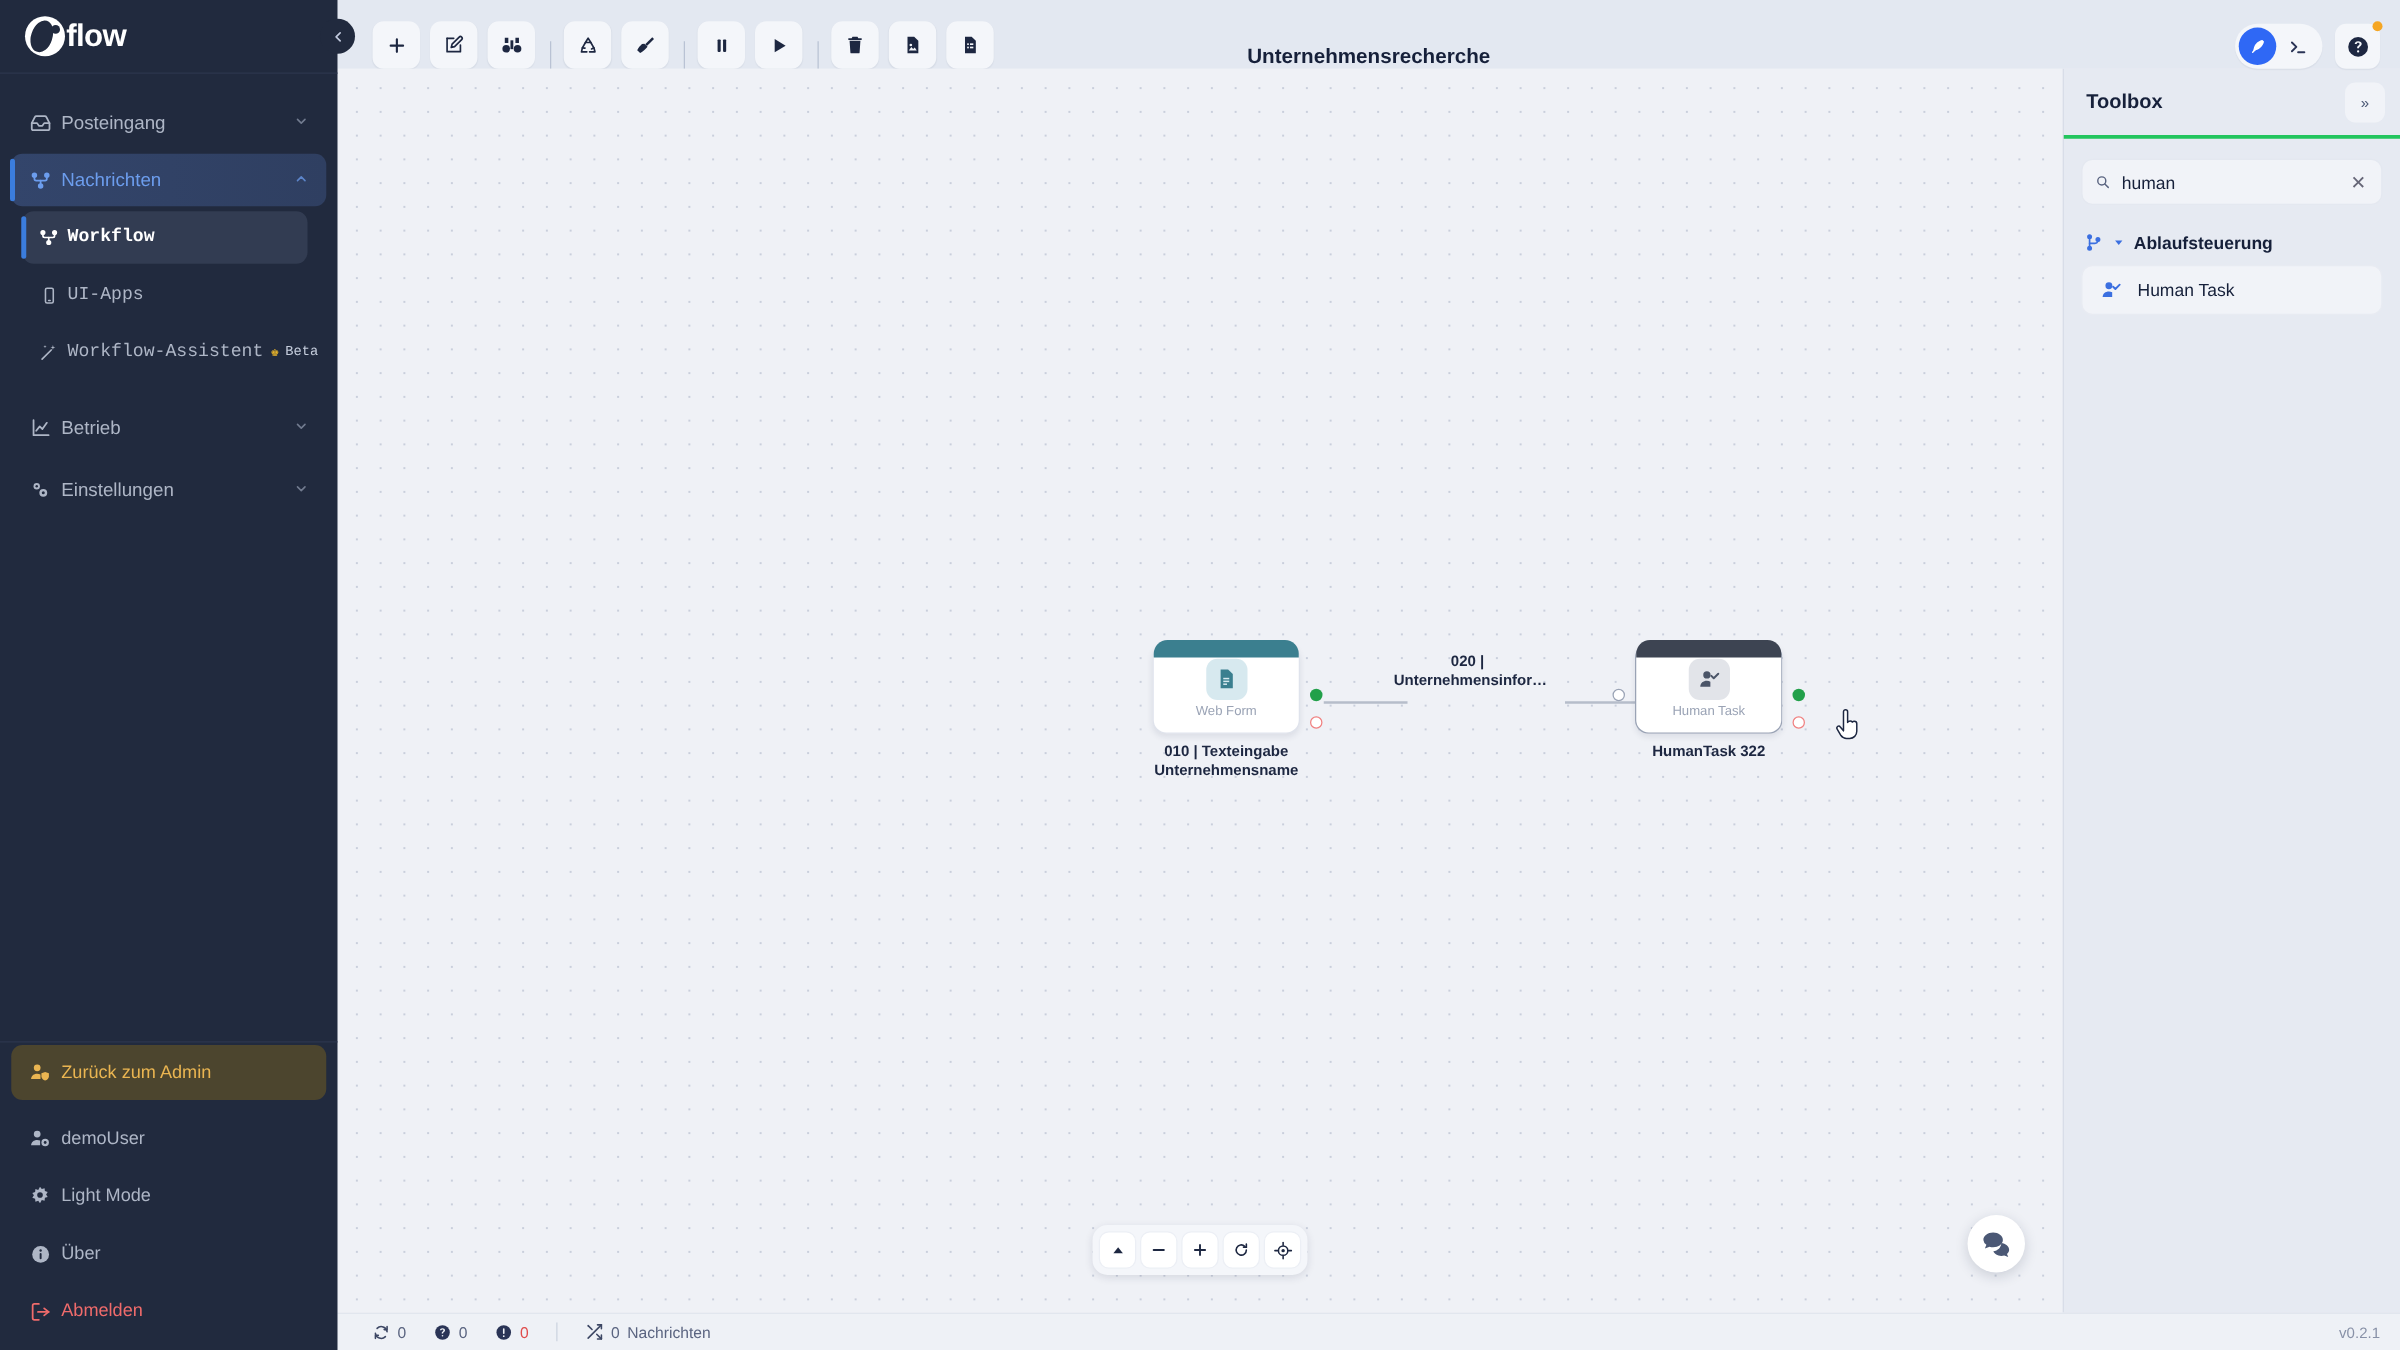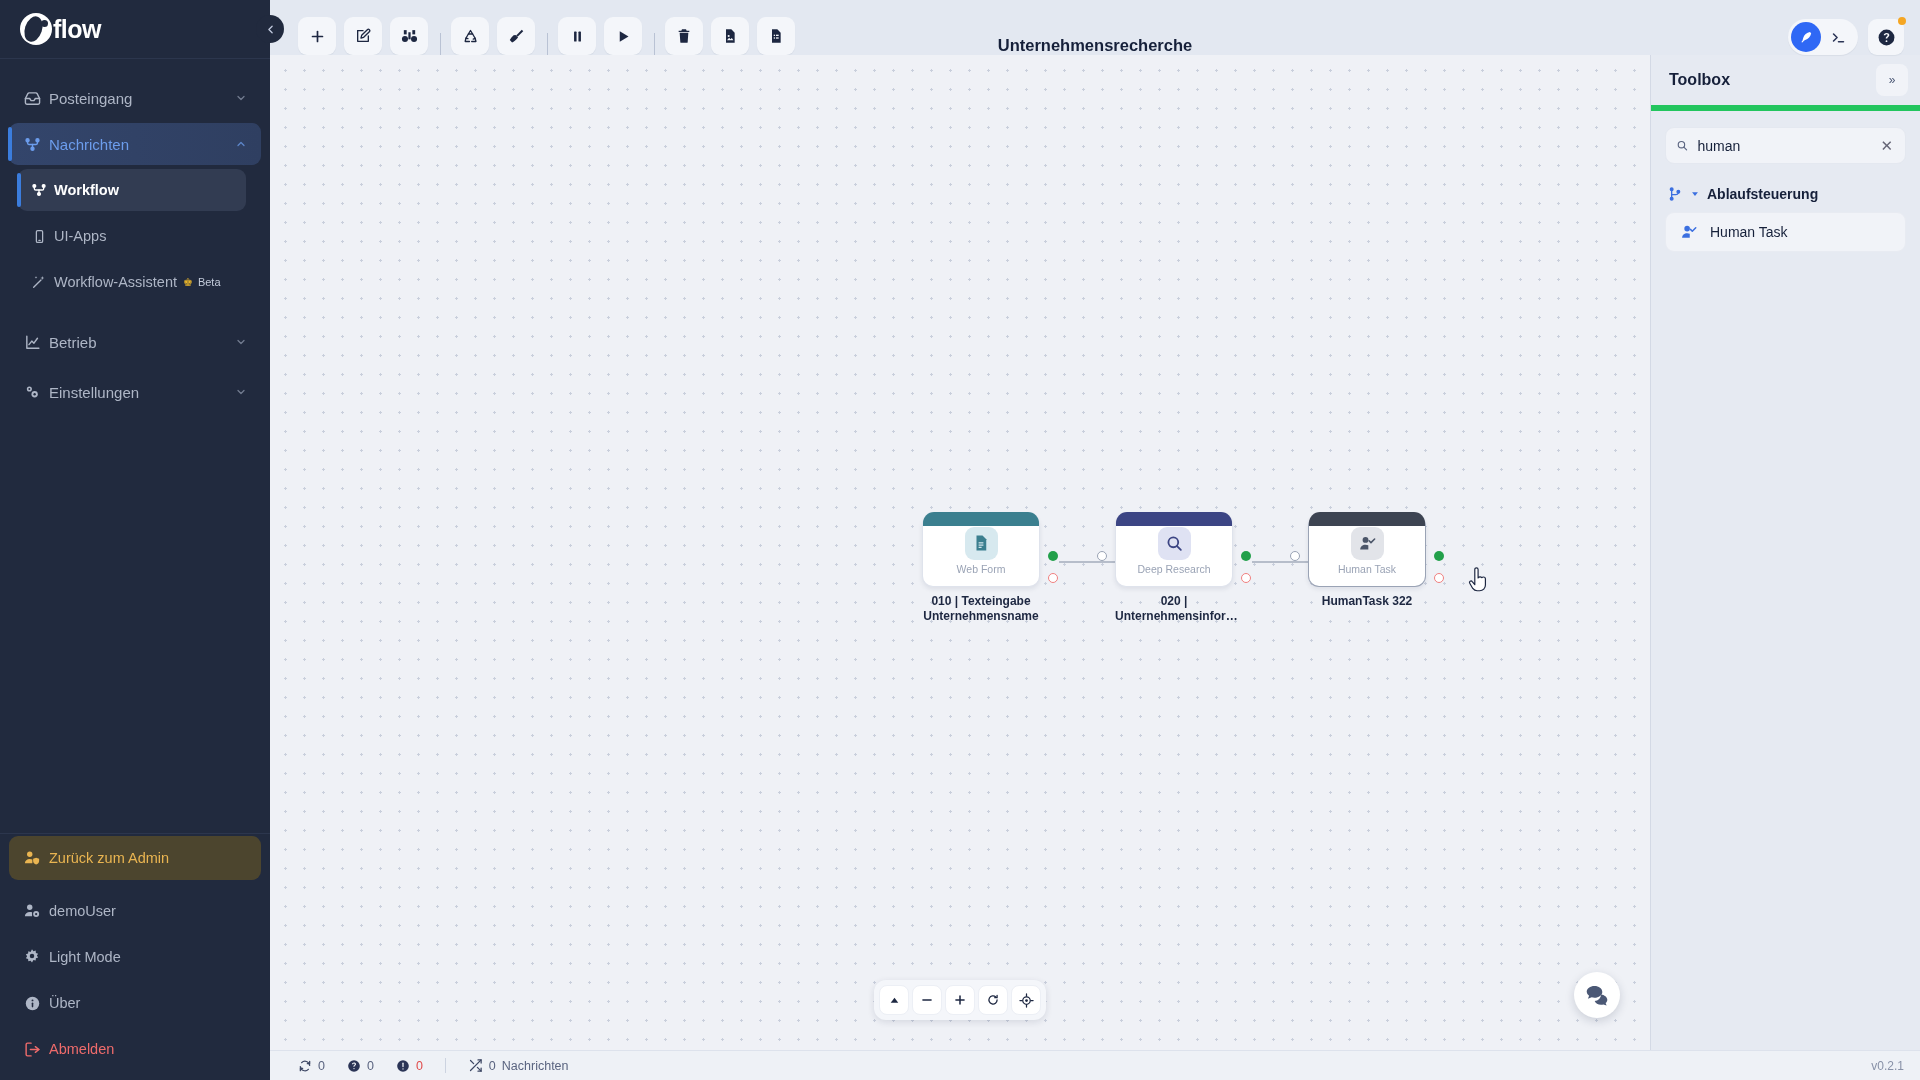--- a/index.html
+++ b/index.html
@@ -55,21 +55,21 @@
   .nav-item .lbl { flex: 1 1 auto; }
   .nav-item .chev { margin-right: 14px; opacity: .75; }
   .nav-item.active-group {
     background: linear-gradient(90deg,#33456b 0%, #2f3f61 100%);
     color: #6c9ded;
   }
   .nav-item.active-group::before, .nav-item.sub.current::before {
     content: ""; position: absolute; left: -1px; top: 4px; bottom: 4px;
     width: 4px; border-radius: 3px; background: #3b7ddd;
   }
-  .nav-item.sub { margin-left: 18px; margin-right: 24px; font-size: 14.5px; }
+  .nav-item.sub { margin-left: 18px; margin-right: 24px; font-size: 14.5px; font-family: Liberation Mono, monospace; }
   .nav-item.sub.current { background: #323c52; color: #fff; font-weight: bold; }
   .nav-item.sub .ico { width: 30px; flex: 0 0 30px; }
   .beta-wrap { display: flex; align-items: center; gap: 5px; margin-left: 6px; }
   .crown { color: #e8b429; font-size: 11px; }
   .beta { color: #c4ccdb; font-size: 11px; }
 
   .nav-bottom { padding-bottom: 6px; }
   .nav-bottom .nav-item { font-size: 14.5px; }
   .admin-item {
     background: #4c452e; color: #eab551; margin: 2px 9px 10px 9px;
@@ -185,21 +185,21 @@
   }
   .cursor-arrow { position: absolute; z-index: 30; pointer-events: none; }
 
   
   .toolbox {
     width: 270px; flex: 0 0 270px; background: #e6eaf2;
     border-left: 1px solid #d3d9e5; display: flex; flex-direction: column;
   }
   .tbx-head {
     height: 56px; display: flex; align-items: center; padding: 0 12px 0 18px;
-    border-bottom: 6px solid #22c55e;
+    border-bottom: 3px solid #22c55e;
   }
   .tbx-title { font-size: 16px; font-weight: bold; color: #16203a; }
   .tbx-collapse {
     margin-left: auto; width: 32px; height: 32px; border-radius: 8px;
     background: #f1f3f8; display: flex; align-items: center; justify-content: center;
     color: #4b5875; font-size: 12px; cursor: pointer;
   }
   .tbx-search {
     margin: 16px 14px 0 14px; height: 37px; background: #f1f3f8;
     border-radius: 9px; display: flex; align-items: center; padding: 0 10px;
@@ -534,33 +534,20 @@
                 </svg>
             </div>
             <div class="node-sub">Web Form</div>
             <span class="port port-out"></span>
             <span class="port port-err"></span>
           </div>
           <div class="node-label">010 | Texteingabe Unternehmensname</div>
         </div>
 
         <div class="node" style="left:845px; top:460px;">
-          <div class="node-box">
-            <div class="node-top" style="background:#3c4584;"></div>
-            <div class="node-icon" style="background:#dfe2f3;">
-              <svg width="19" height="19" viewBox="0 0 24 24" fill="none" stroke="#3c4584" stroke-width="2.3" stroke-linecap="round">
-                  <circle cx="10.5" cy="10.5" r="6.2"></circle>
-                  <line x1="15.2" y1="15.2" x2="20" y2="20"></line>
-                </svg>
-            </div>
-            <div class="node-sub">Deep Research</div>
-            <span class="port port-in"></span>
-            <span class="port port-out"></span>
-            <span class="port port-err"></span>
-          </div>
           <div class="node-label">020 | Unternehmensinfor…</div>
         </div>
 
         <div class="node" style="left:1038px; top:460px;">
           <div class="node-box" style="border-color:#9aa3b5;">
             <div class="node-top" style="background:#3d4452;"></div>
             <div class="node-icon" style="background:#e2e4e9;">
               <svg width="19" height="19" viewBox="0 0 24 24" fill="#4b5568">
                   <circle cx="9.5" cy="7.5" r="3.7"></circle>
                   <path d="M2.8 19.5c0-3.7 3-6 6.7-6 1.3 0 2.5.3 3.5.8v5.2z"></path>

